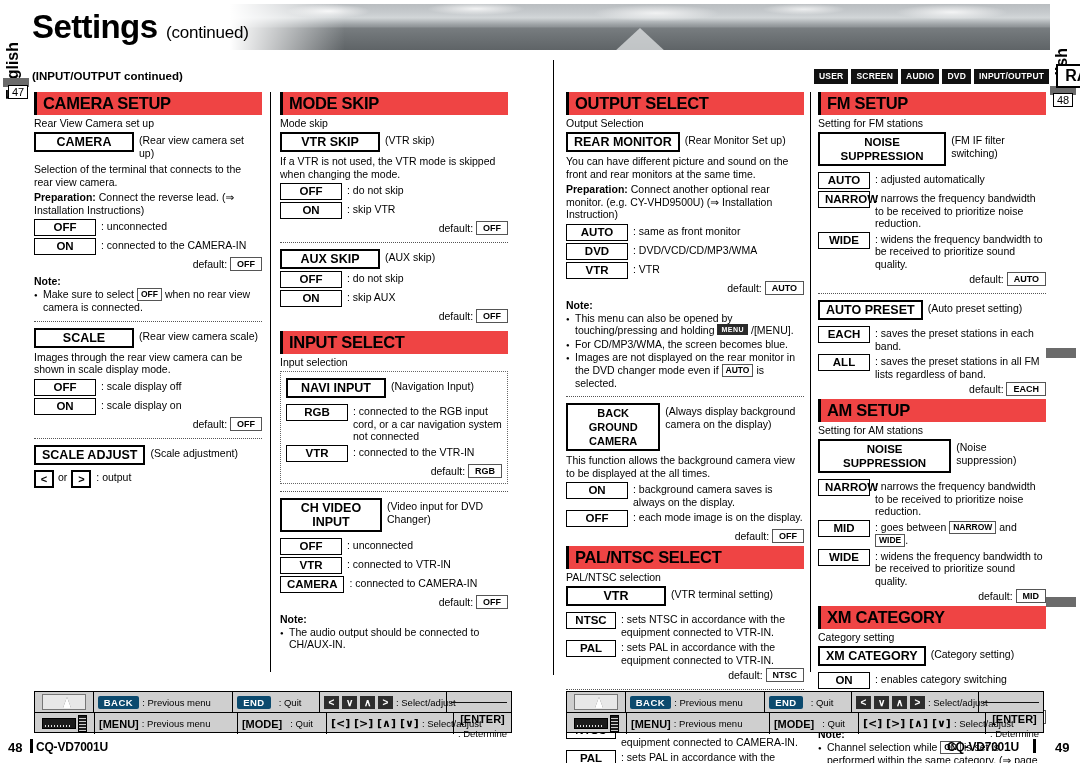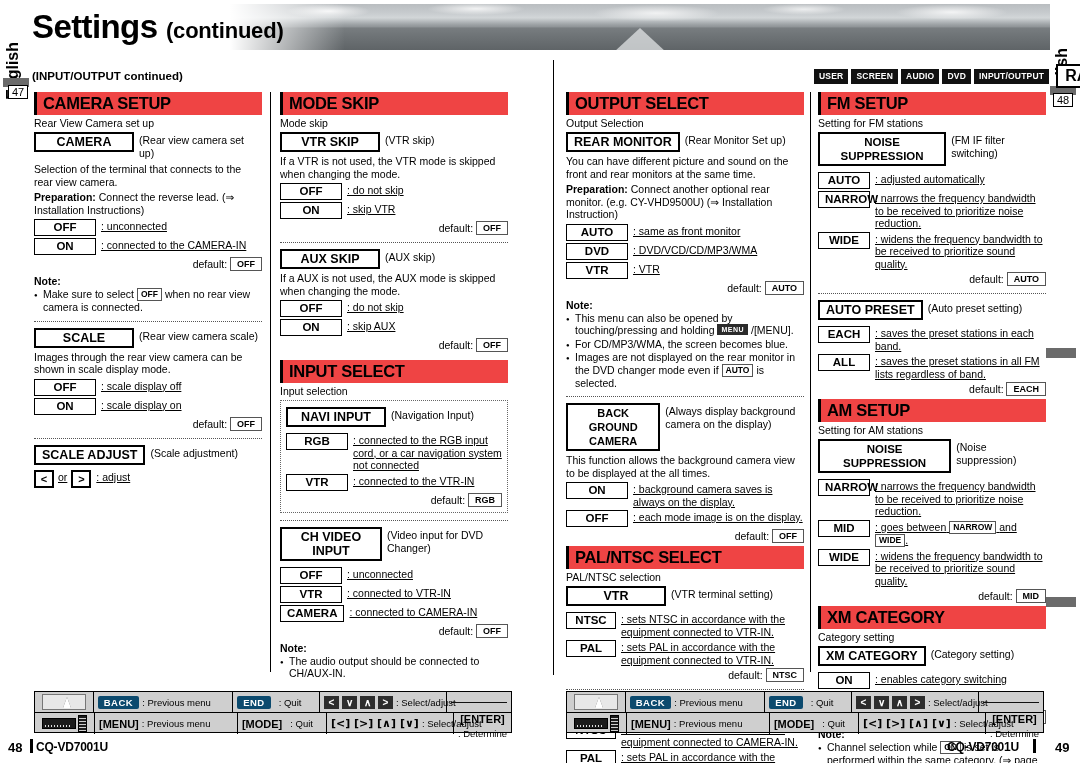--- a/index.html
+++ b/index.html
@@ -40,21 +40,21 @@
     border-left: 26px solid transparent;
     border-right: 26px solid transparent;
     border-bottom: 24px solid rgba(225,228,230,.75);
     transform: translateX(-50%);
   }
   .hdr-title {
     position: absolute; left: 32px; top: 8px;
     font-size: 33px; font-weight: bold; letter-spacing: -0.6px;
     z-index: 3;
   }
-  .hdr-title .cont { font-size: 22px; font-weight: bold; letter-spacing: -0.2px; }
+  .hdr-title .cont { font-size: 17px; font-weight: normal; letter-spacing: -0.2px; }
 
   
   .side-eng {
     position: absolute; font-weight: bold; font-size: 16px;
     writing-mode: vertical-rl; transform: rotate(180deg);
     letter-spacing: 0px;
   }
   .side-eng.left { left: 4px; top: 42px; }
   .side-eng.right { left: 1053px; top: 48px; }
   .side-bar {
@@ -112,21 +112,21 @@
   .keyrow { display: flex; align-items: flex-start; margin: 2px 0; }
   .keyrow .lbl {
     font-size: 10.5px; margin-left: 5px; line-height: 13px; padding-top: 2px;
   }
   .optbox {
     display: inline-block; border: 1.4px solid #000; background: #fff;
     font-weight: bold; font-size: 11.5px; text-align: center;
     padding: 0px 6px; line-height: 15px; min-width: 62px;
   }
   .optrow { display: flex; align-items: flex-start; margin: 2px 0; }
-  .optrow .desc { font-size: 10.5px; margin-left: 5px; line-height: 12.5px; padding-top: 1px; text-decoration: underline; }
+  .optrow .desc { font-size: 10.5px; margin-left: 5px; line-height: 12.5px; padding-top: 1px; }
   .para { font-size: 10.5px; line-height: 12.5px; margin: 3px 0; }
   .para b { font-weight: bold; }
   .defrow { font-size: 10.5px; text-align: right; margin: 2px 0 3px 0; }
   .inlinebox {
     display: inline-block; border: 1px solid #555; font-size: 8.5px;
     font-weight: bold; padding: 0 3px; line-height: 11px; vertical-align: 1px;
     background: #fff;
   }
   .defbox {
     display: inline-block; border: 1px solid #555; font-size: 9px;
@@ -327,21 +327,21 @@
     <div class="dash-sep"></div>
 
     <div class="keyrow">
       <span class="keybox">SCALE ADJUST</span>
       <span class="lbl">(Scale adjustment)</span>
     </div>
     <div class="optrow" style="margin-top:5px">
       <span class="keybox tiny" style="min-width:20px">&lt;</span>
       <span class="desc" style="margin:0 4px">or</span>
       <span class="keybox tiny" style="min-width:20px">&gt;</span>
-      <span class="desc">: adjust</span>
+      <span class="desc">: output</span>
     </div>
   </div>
 
   <div class="col col-2">
     <div class="banner">MODE SKIP</div>
     <div class="caption">Mode skip</div>
 
     <div class="keyrow">
       <span class="keybox wide">VTR  SKIP</span>
       <span class="lbl">(VTR  skip)</span>
@@ -359,21 +359,20 @@
       <span>default:</span>
       <span class="defbox">OFF</span>
     </div>
 
     <div class="dash-sep"></div>
 
     <div class="keyrow">
       <span class="keybox wide">AUX  SKIP</span>
       <span class="lbl">(AUX  skip)</span>
     </div>
-    <div class="para">If a AUX is not used, the AUX mode is skipped when changing the mode.</div>
     <div class="optrow">
       <span class="optbox">OFF</span>
       <span class="desc">: do not skip</span>
     </div>
     <div class="optrow">
       <span class="optbox">ON</span>
       <span class="desc">: skip AUX</span>
     </div>
     <div class="defrow">
       <span>default:</span>

